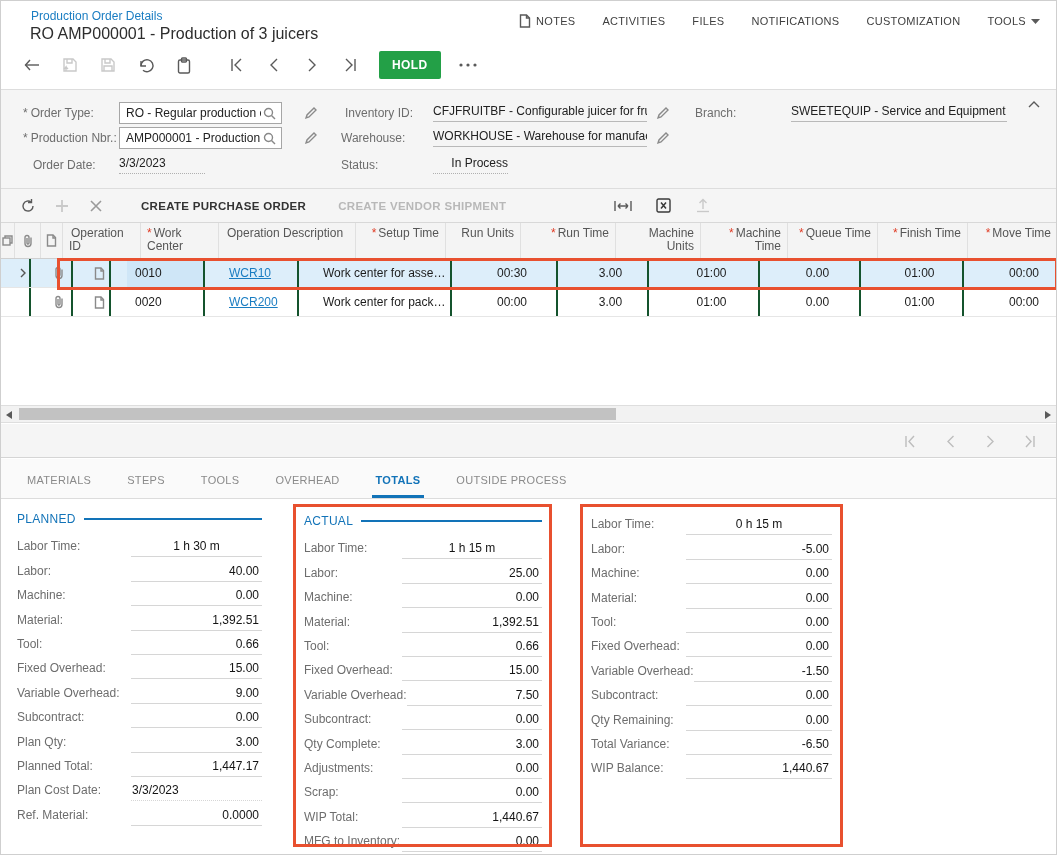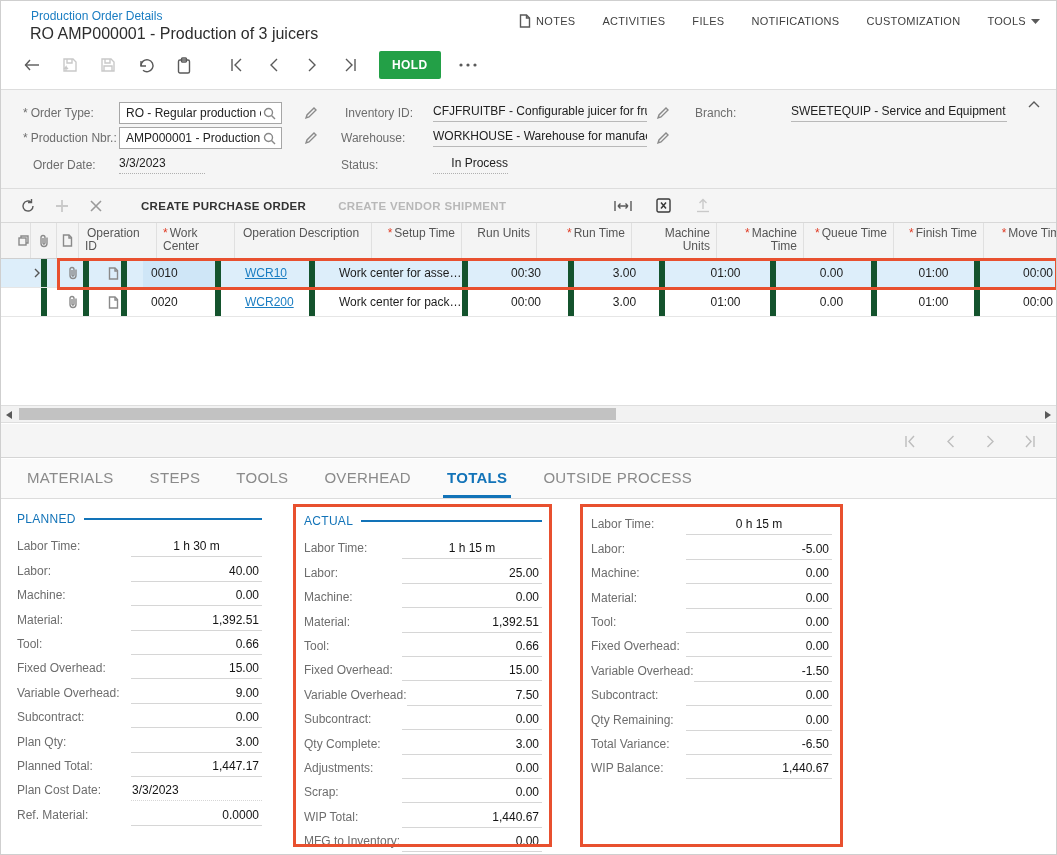--- a/index.html
+++ b/index.html
@@ -45,28 +45,28 @@
 
   
   .grid-toolbar { position:absolute; left:0; top:188px; width:100%; height:34px; background:#f5f5f5;
     border-bottom:1px solid #d8d8d8; display:flex; align-items:center; padding-left:10px; }
   .gt-btn { width:34px; height:28px; display:flex; align-items:center; justify-content:center; cursor:pointer; }
   .gt-text { font-size:11.5px; font-weight:600; letter-spacing:.3px; color:#333; padding:0 16px; cursor:pointer; white-space:nowrap; }
   .gt-text.dis { color:#b8b8b8; cursor:default; }
 
   
   .grid { position:absolute; left:0; top:222px; width:1057px; }
-  .grow { display:flex; width:1057px;padding-left:16px; }
+  .grow { display:flex; width:1057px; }
   .ghead { background:#f4f4f4; border-bottom:1px solid #cfcfcf; height:36px; }
   .gh { border-right:1px solid #e0e0e0; padding:4px 6px 0 6px; color:#565656; font-size:12px; line-height:13px; display:flex; align-items:flex-start; }
   .gh.num { justify-content:flex-end; text-align:right; }
   .gh.icn { justify-content:center; align-items:center; padding:0; }
   .gdr { height:29px; border-bottom:1px solid #e6e6e6; background:#fff; }
   .gdr.sel { background:#ddeefa; }
-  .gc { border-right:6px solid #14532d; padding:0 8px; line-height:28px; white-space:nowrap; overflow:hidden; color:#1c1c1c;margin-left:16px; }
+  .gc { border-right:2px solid #14532d; padding:0 8px; line-height:28px; white-space:nowrap; overflow:hidden; color:#1c1c1c;margin-left:16px; }
   .gc.num { text-align:center; }
   .gc.icn { padding:0; display:flex; align-items:center; justify-content:center; }
   .gc.opsel { background:#cfe6f7; }
   .wclink { color:#1a7dc2; text-decoration:underline; cursor:pointer; }
   .w-sel{width:14px;flex:0 0 14px}.w-clip{width:26px;flex:0 0 26px}.w-note{width:22px;flex:0 0 22px}
   .w-op{width:78px;flex:0 0 78px}.w-wc{width:78px;flex:0 0 78px}.w-desc{width:137px;flex:0 0 137px}
   .w-set{width:90px;flex:0 0 90px}.w-ru{width:75px;flex:0 0 75px}.w-rt{width:95px;flex:0 0 95px}
   .w-mu{width:85px;flex:0 0 85px}.w-mt{width:87px;flex:0 0 87px}.w-qt{width:90px;flex:0 0 90px}
   .w-ft{width:90px;flex:0 0 90px}.w-mv{width:90px;flex:0 0 90px}
 
@@ -78,21 +78,21 @@
 
   
   .pager { position:absolute; left:0; top:423px; width:100%; height:34px; background:#f5f5f5;
     border-bottom:1px solid #d5d5d5; }
   .pg-btn { position:absolute; top:6px; width:24px; height:22px; display:flex; align-items:center; justify-content:center; cursor:default; }
   .pg-btn .ic { stroke:#bdbdbd; }
 
   
   .tabbar { position:absolute; left:0; top:458px; width:100%; height:40px; background:#fafafa;
     border-bottom:1px solid #dcdcdc; display:flex; align-items:flex-end; padding-left:22px; }
-  .tab { font-size:15px; letter-spacing:.3px; color:#8a8a8a; padding:0 4px 12px 4px; margin-right:28px; cursor:pointer; white-space:nowrap; }
+  .tab { font-size:11px; letter-spacing:.3px; color:#8a8a8a; padding:0 4px 12px 4px; margin-right:28px; cursor:pointer; white-space:nowrap; }
   .tab.active { color:#1273b8; font-weight:700; border-bottom:3px solid #1273b8; padding-bottom:9px; }
 
   
   .tot-sec { position:absolute; }
   .sec-head { display:flex; align-items:center; height:20px; margin-bottom:4px; }
   .sec-title { color:#1273b8; font-size:12px; letter-spacing:.3px; white-space:nowrap; }
   .sec-rule { flex:1; border-top:2px solid #1273b8; margin-left:8px; }
   .tot-row { display:flex; align-items:flex-end; height:24.4px; }
   .tot-label { color:#6d6d6d; flex:1; padding-bottom:4px; white-space:nowrap; }
   .tot-field { border-bottom:1px solid #d6d6d6; text-align:right; padding:0 3px 3px 3px; color:#141414; white-space:nowrap; }

